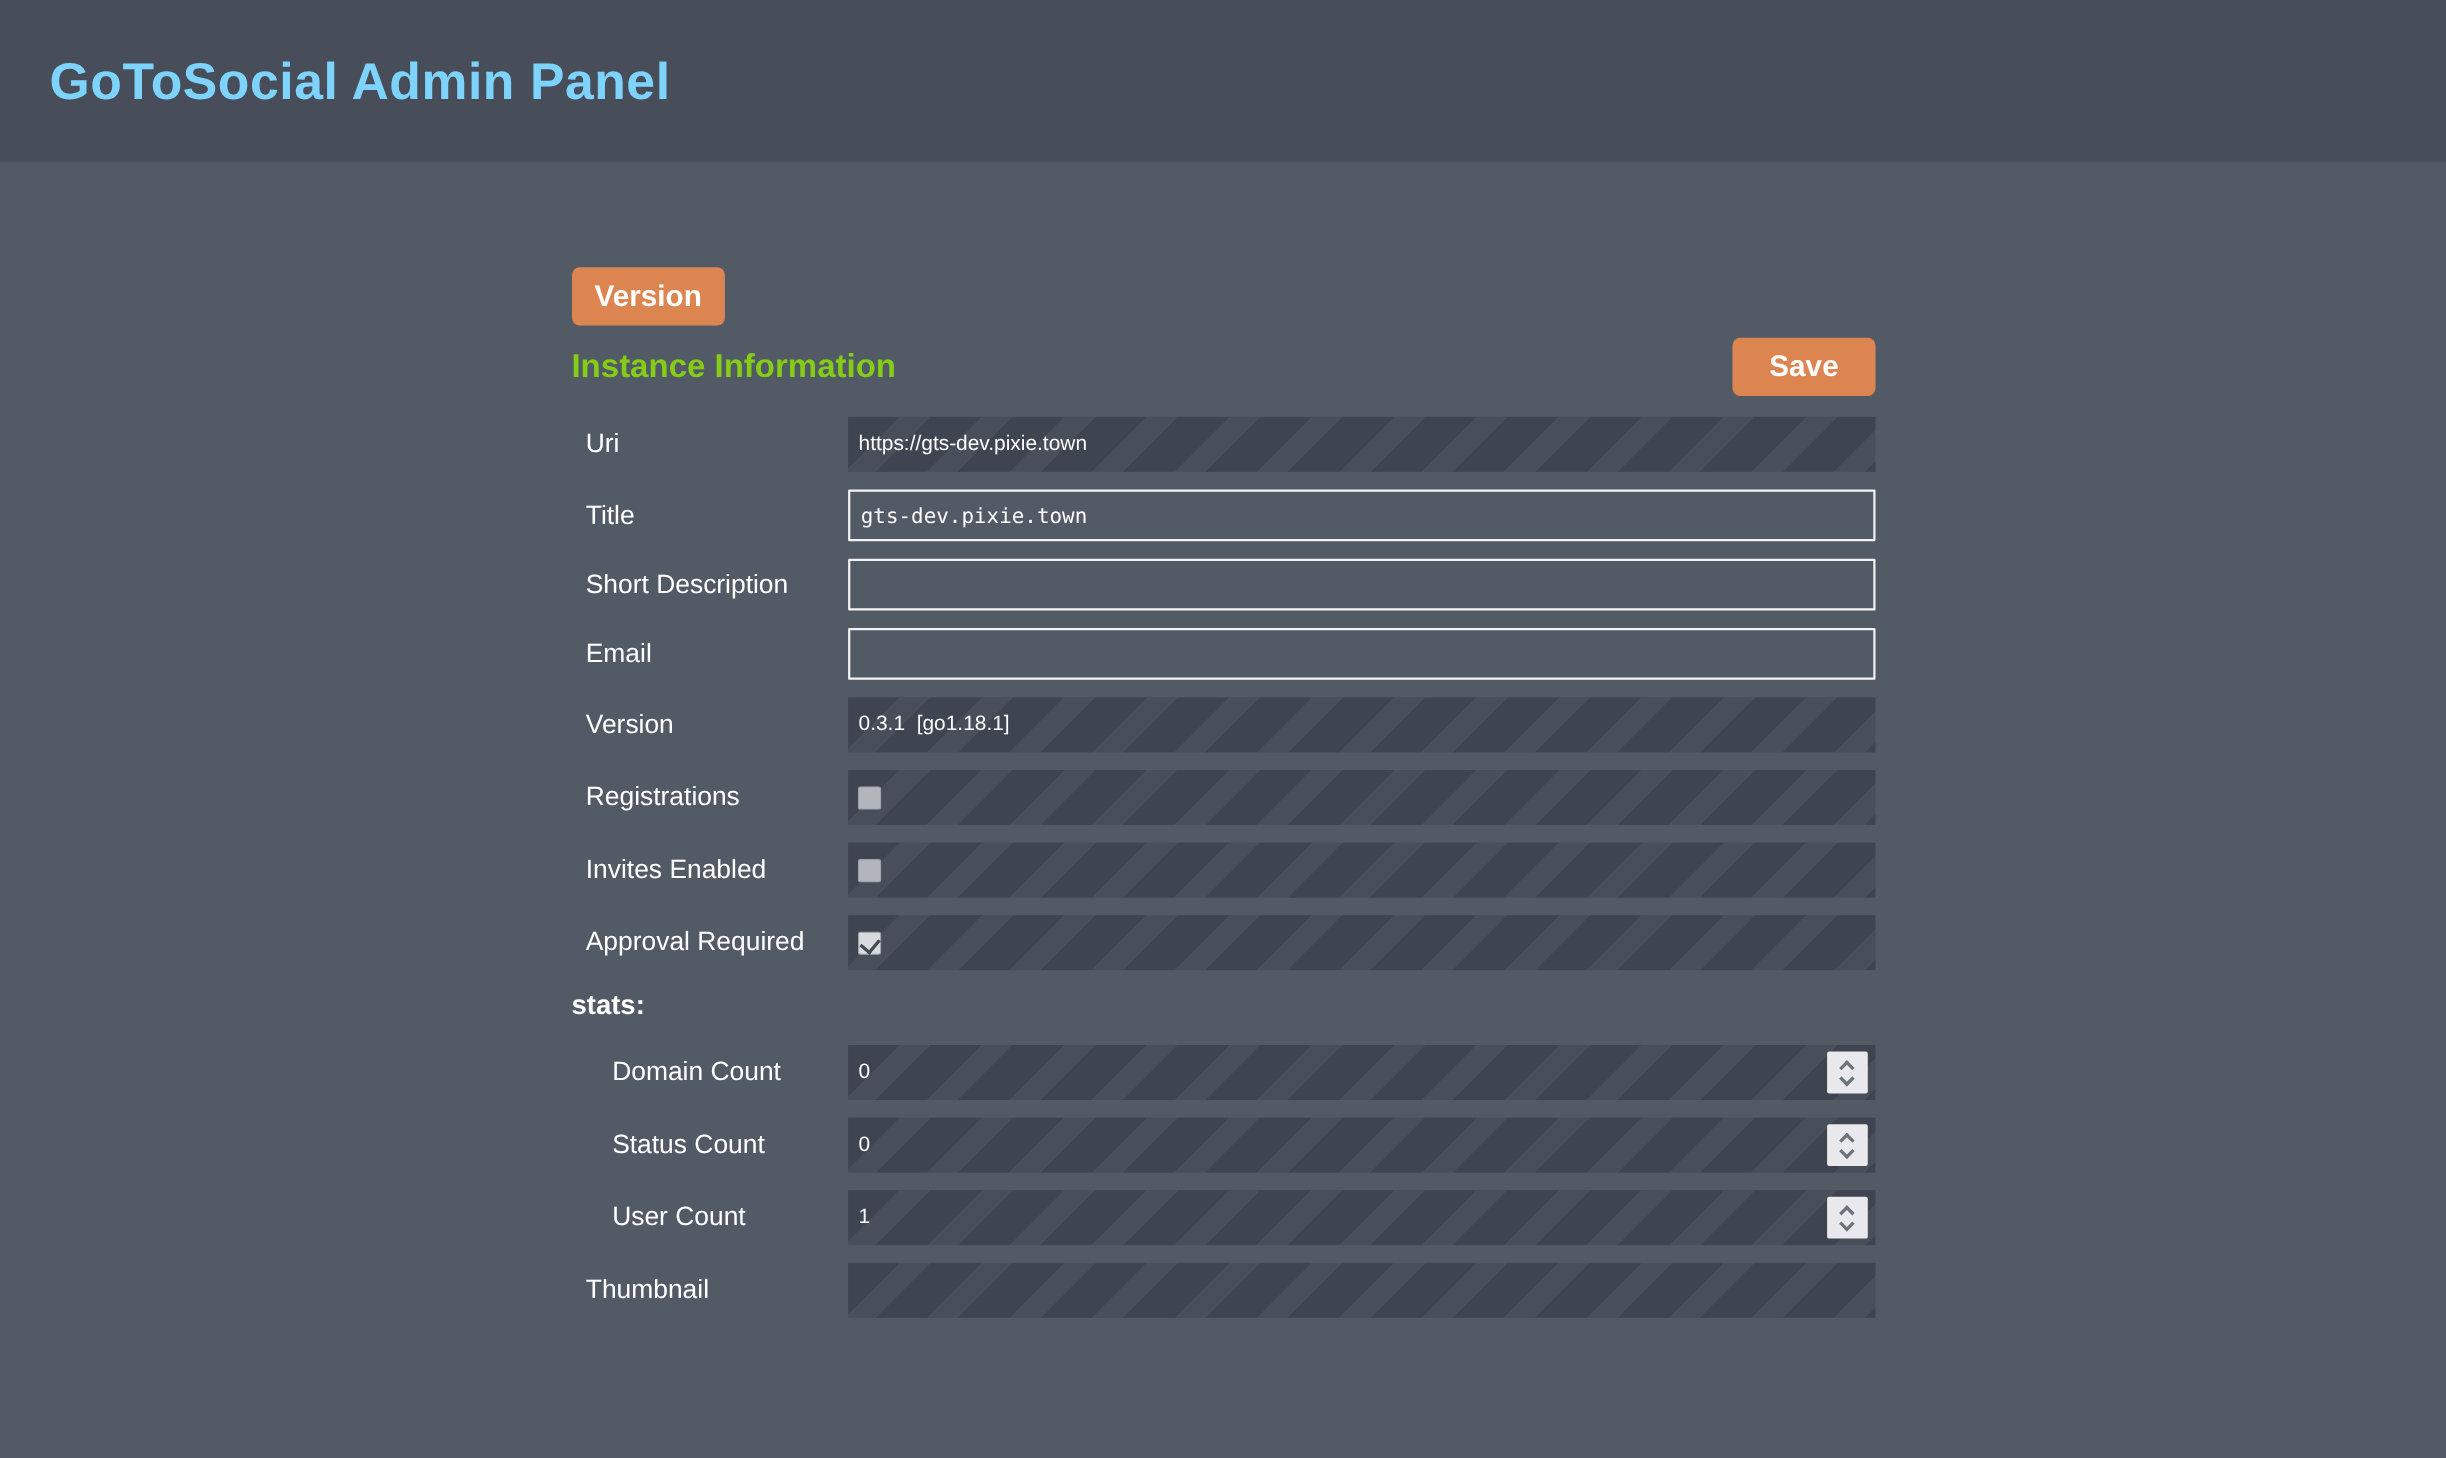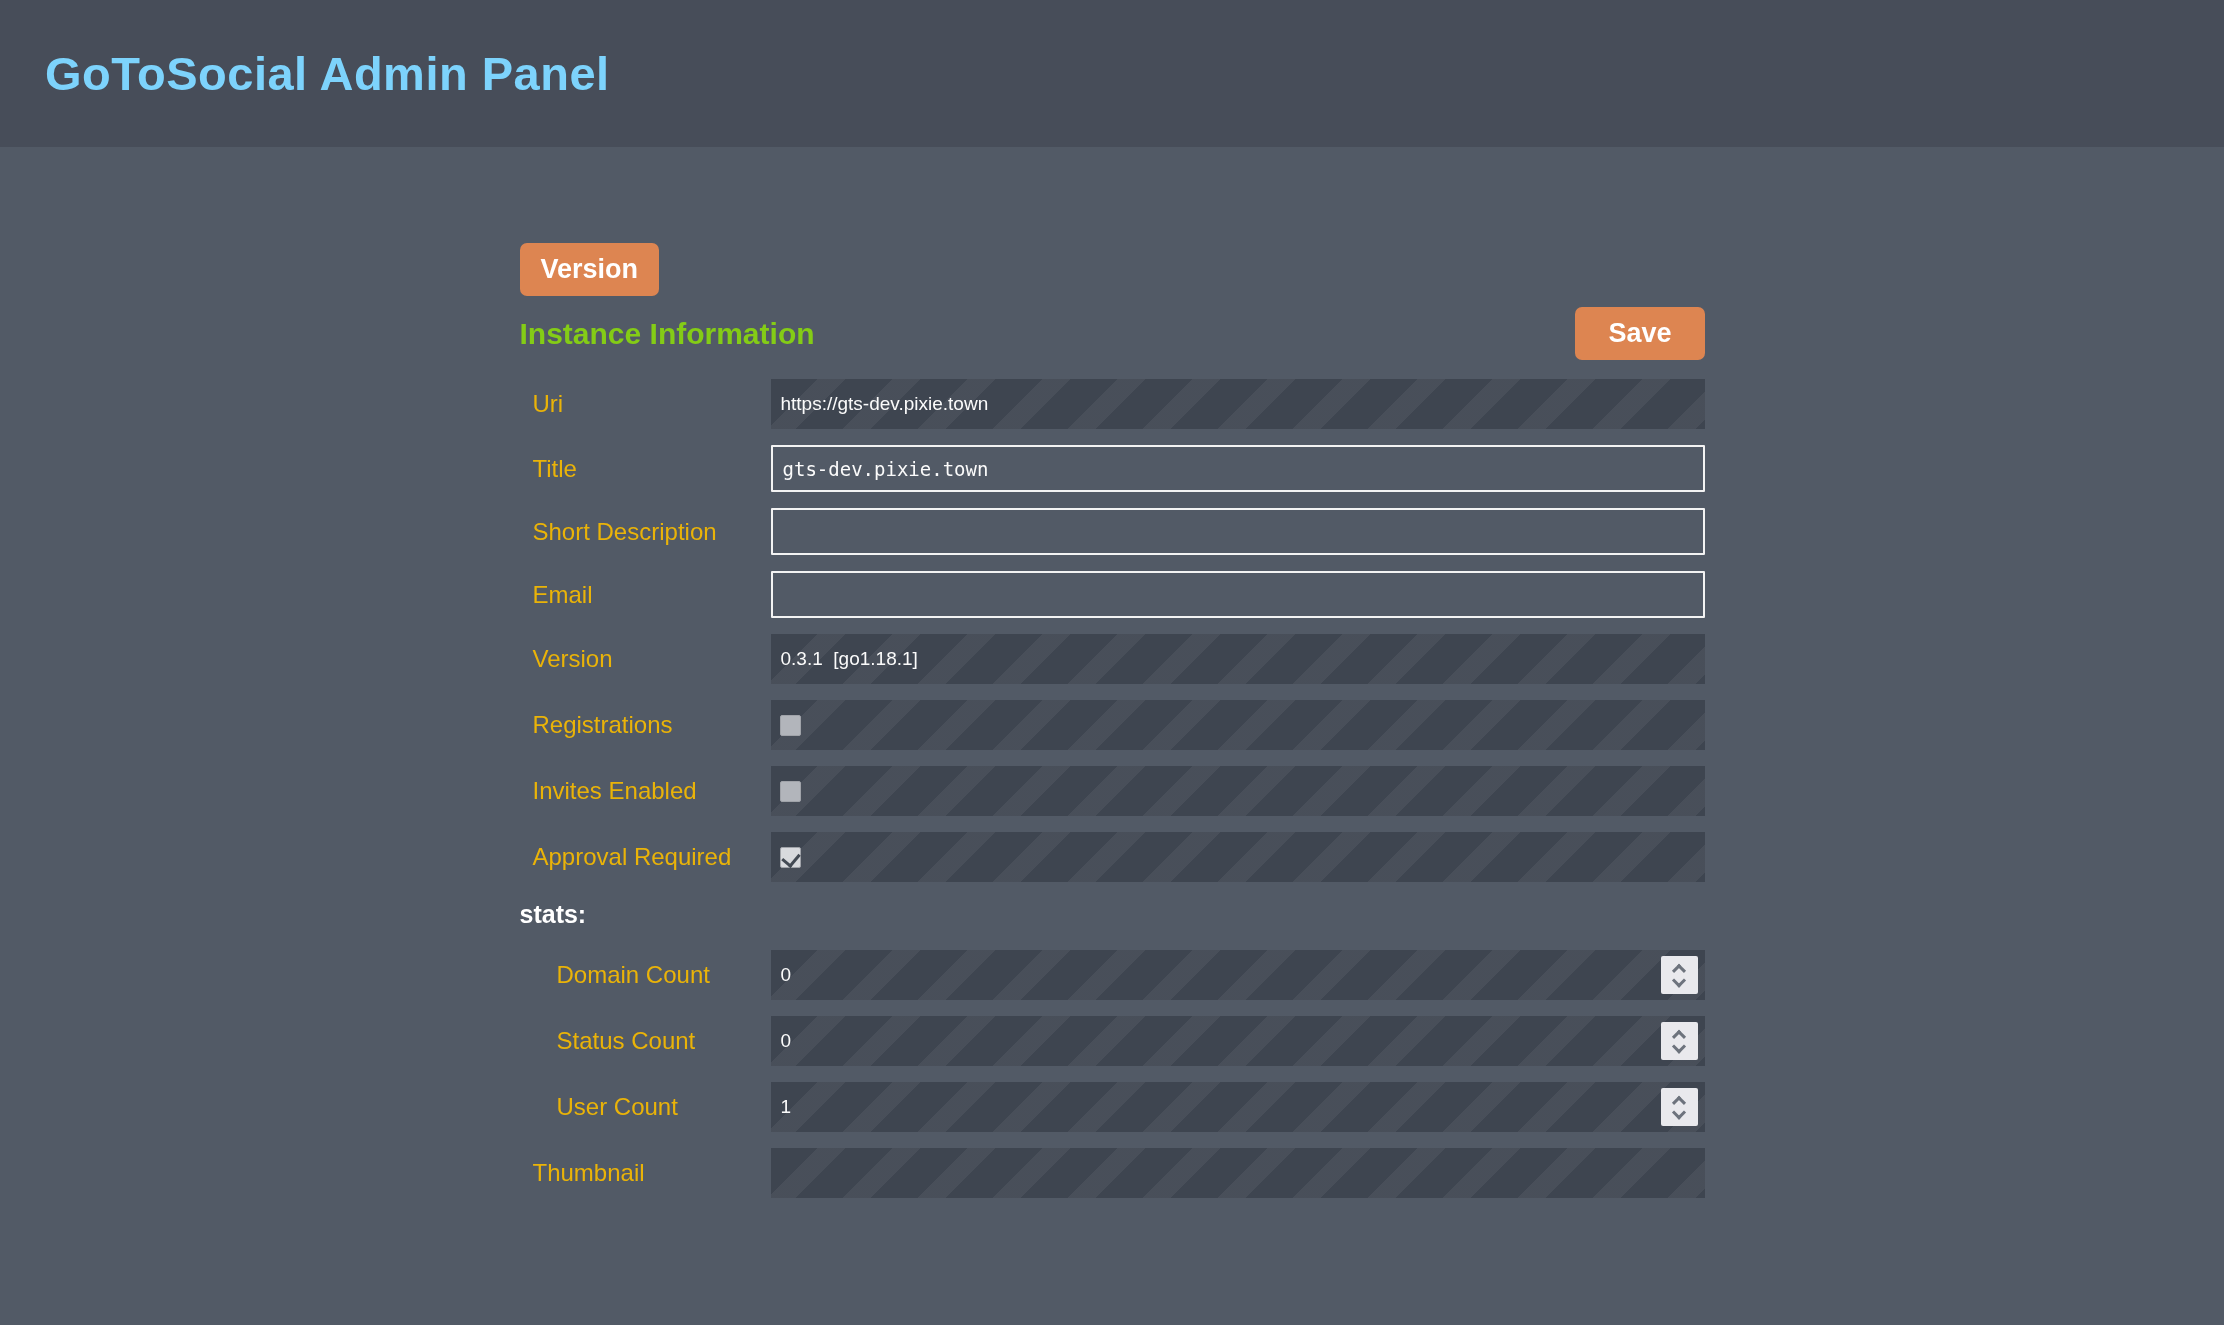--- a/index.html
+++ b/index.html
@@ -27,21 +27,21 @@
 
   .heading-row { display:flex; align-items:center; margin-bottom:19px; }
   .heading-row h2 { font-size:30px; font-weight:bold; color:#84cc16; }
   .heading-row .btn { margin-left:auto; padding:11px 33px; }
 
   .status-msg { font-size:24px; margin-bottom:12px; color:#fbfbfb; }
 
   .row { display:flex; align-items:center; margin-bottom:16px; }
   .row .lbl {
     width:251px; min-width:251px; padding-left:13px;
-    font-size:24px; color:#eab308;
+    font-size:24px; color:#ffffff;
   }
   .row .lbl.indent { padding-left:37px; }
 
   .field { flex:1; height:50px; display:flex; align-items:center; }
 
   .striped {
     background-color:#3e4550;
     background-image:repeating-linear-gradient(135deg,
       rgba(255,255,255,0) 0px, rgba(255,255,255,0) 33px,
       rgba(255,255,255,0.055) 33px, rgba(255,255,255,0.055) 53px);

